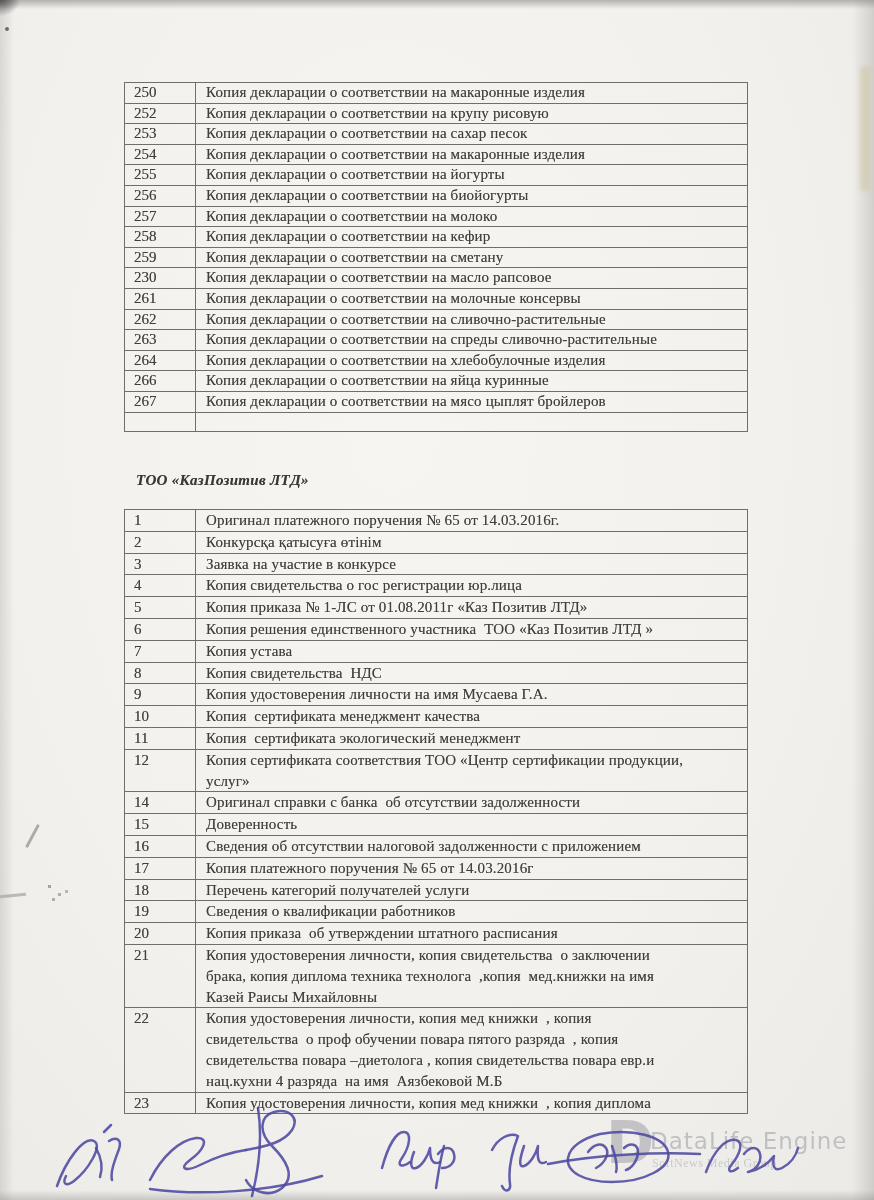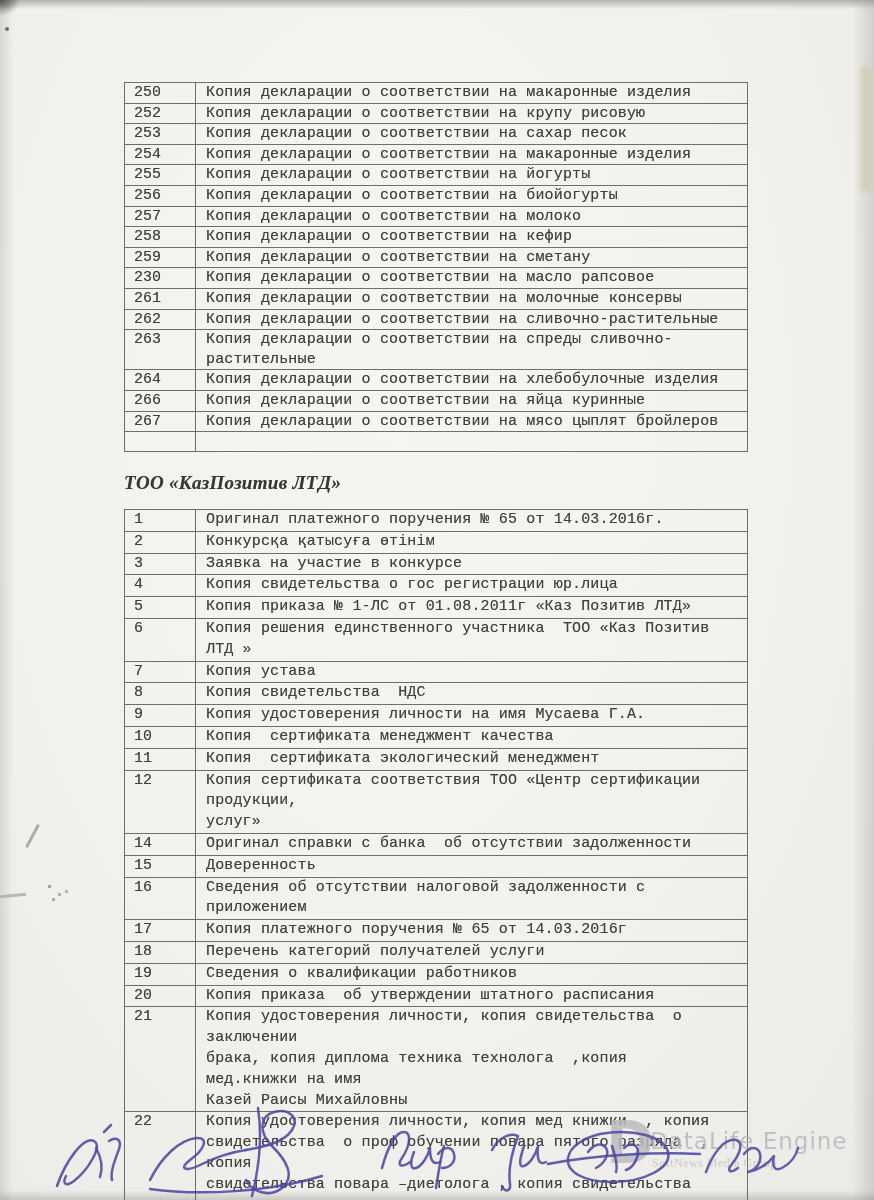--- a/index.html
+++ b/index.html
@@ -27,37 +27,36 @@
     transform:rotate(28deg);opacity:.7;border-radius:2px;}
   .pencil-dots{position:absolute;left:48px;top:885px;width:3px;height:3px;background:#98968f;
     box-shadow:10px 8px 0 #a5a39c, 4px 13px 0 #a5a39c, 17px 5px 0 #b0aea7;opacity:.85;}
   .pencil-dash{position:absolute;left:0;top:894px;width:26px;height:3px;background:#adaba6;
     transform:rotate(-6deg);opacity:.8;}
 
   
   .doc-table{
     position:absolute;left:124px;width:624px;border-collapse:collapse;table-layout:fixed;
     border:1.5px solid #5f5d56;
-    font-family:Liberation Mono, monospace;
   }
   .doc-table td{
     border:1px solid #706e67;
     color:#413f39;font-size:15px;vertical-align:top;
     text-shadow:0 0 .4px rgba(62,60,54,.55);
   }
   .doc-table td.num{width:57px;padding:0 4px 0 9px;}
   .doc-table td.txt{padding:0 11px 0 10px;white-space:pre-wrap;letter-spacing:.15px;}
   .t1{top:82px;}
   .t1 td{height:18.6px;line-height:19.6px;}
   .t2{top:509px;}
   .t2 td{height:20px;line-height:20.8px;}
 
   .heading{
-    position:absolute;left:124px;top:472px;
-    font-weight:bold;font-style:italic;font-size:19px;color:#3a3834;
+    position:absolute;left:136px;top:472px;
+    font-weight:bold;font-style:italic;font-size:15px;color:#3a3834;
     letter-spacing:.3px;text-shadow:0 0 .4px rgba(58,56,52,.55);
   }
 
   
   .watermark{position:absolute;left:606px;top:1122px;width:270px;height:62px;opacity:.85;}
   .wm-d{position:absolute;left:0;top:-8px;font-family:"DejaVu Sans",sans-serif;font-weight:bold;
     font-size:58px;line-height:58px;color:#bcbcc0;}
   .wm-title{position:absolute;left:44px;top:7px;font-family:"DejaVu Sans",sans-serif;font-weight:normal;
     font-size:23px;line-height:24px;letter-spacing:1px;color:#b9b9bd;white-space:nowrap;}
   .wm-sub{position:absolute;left:46px;top:35px;font-family:Liberation Serif, serif;

